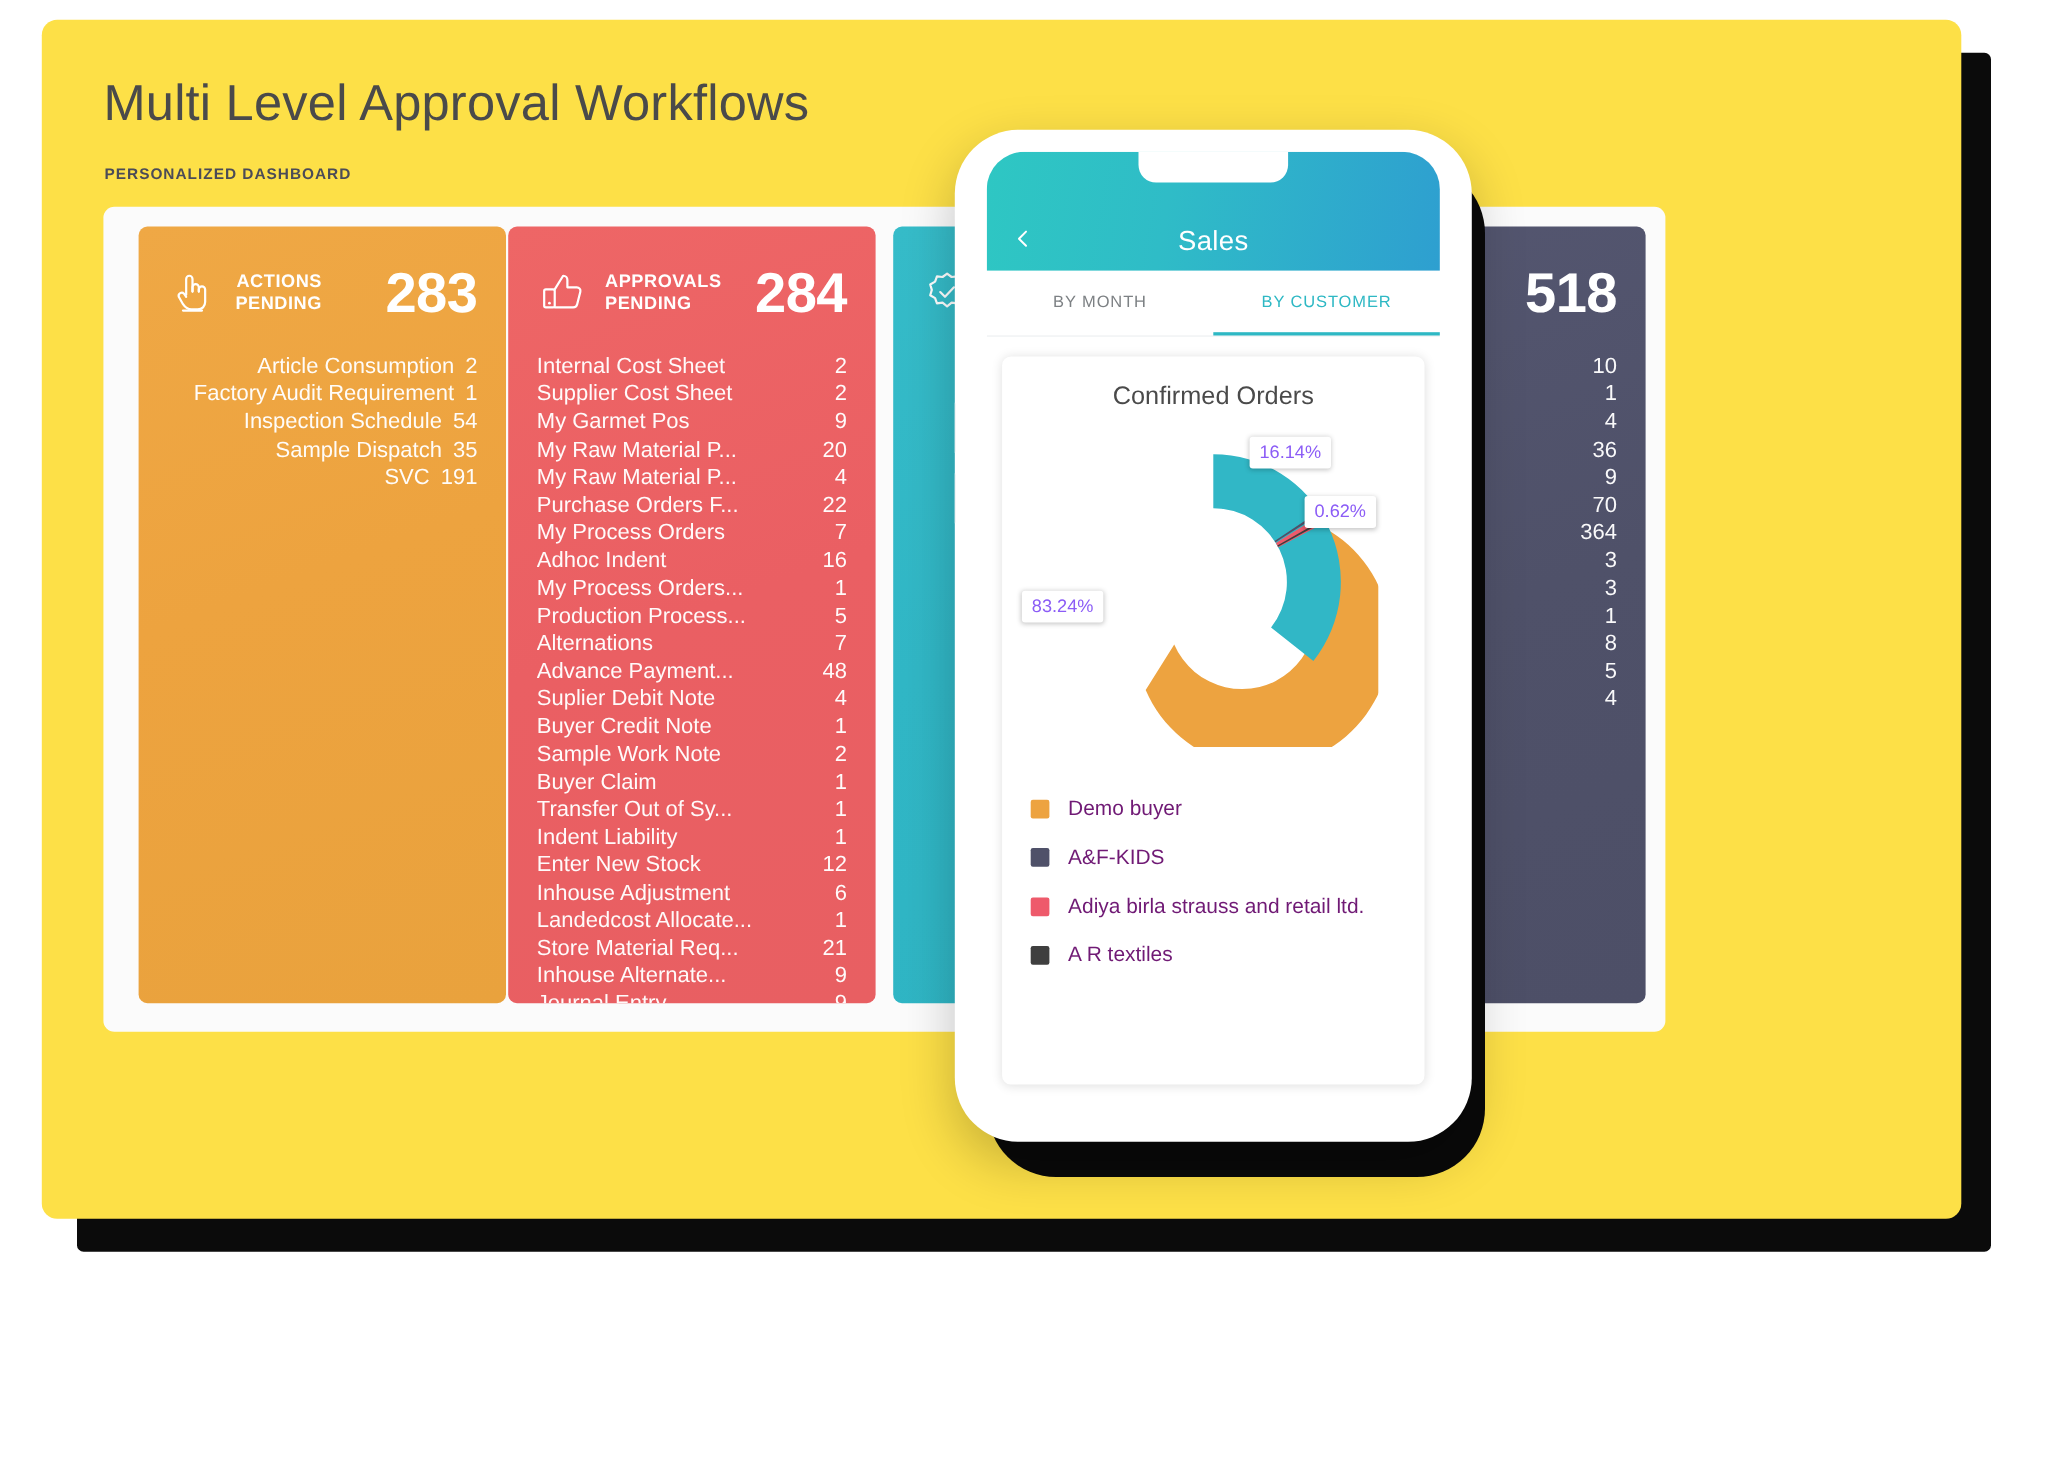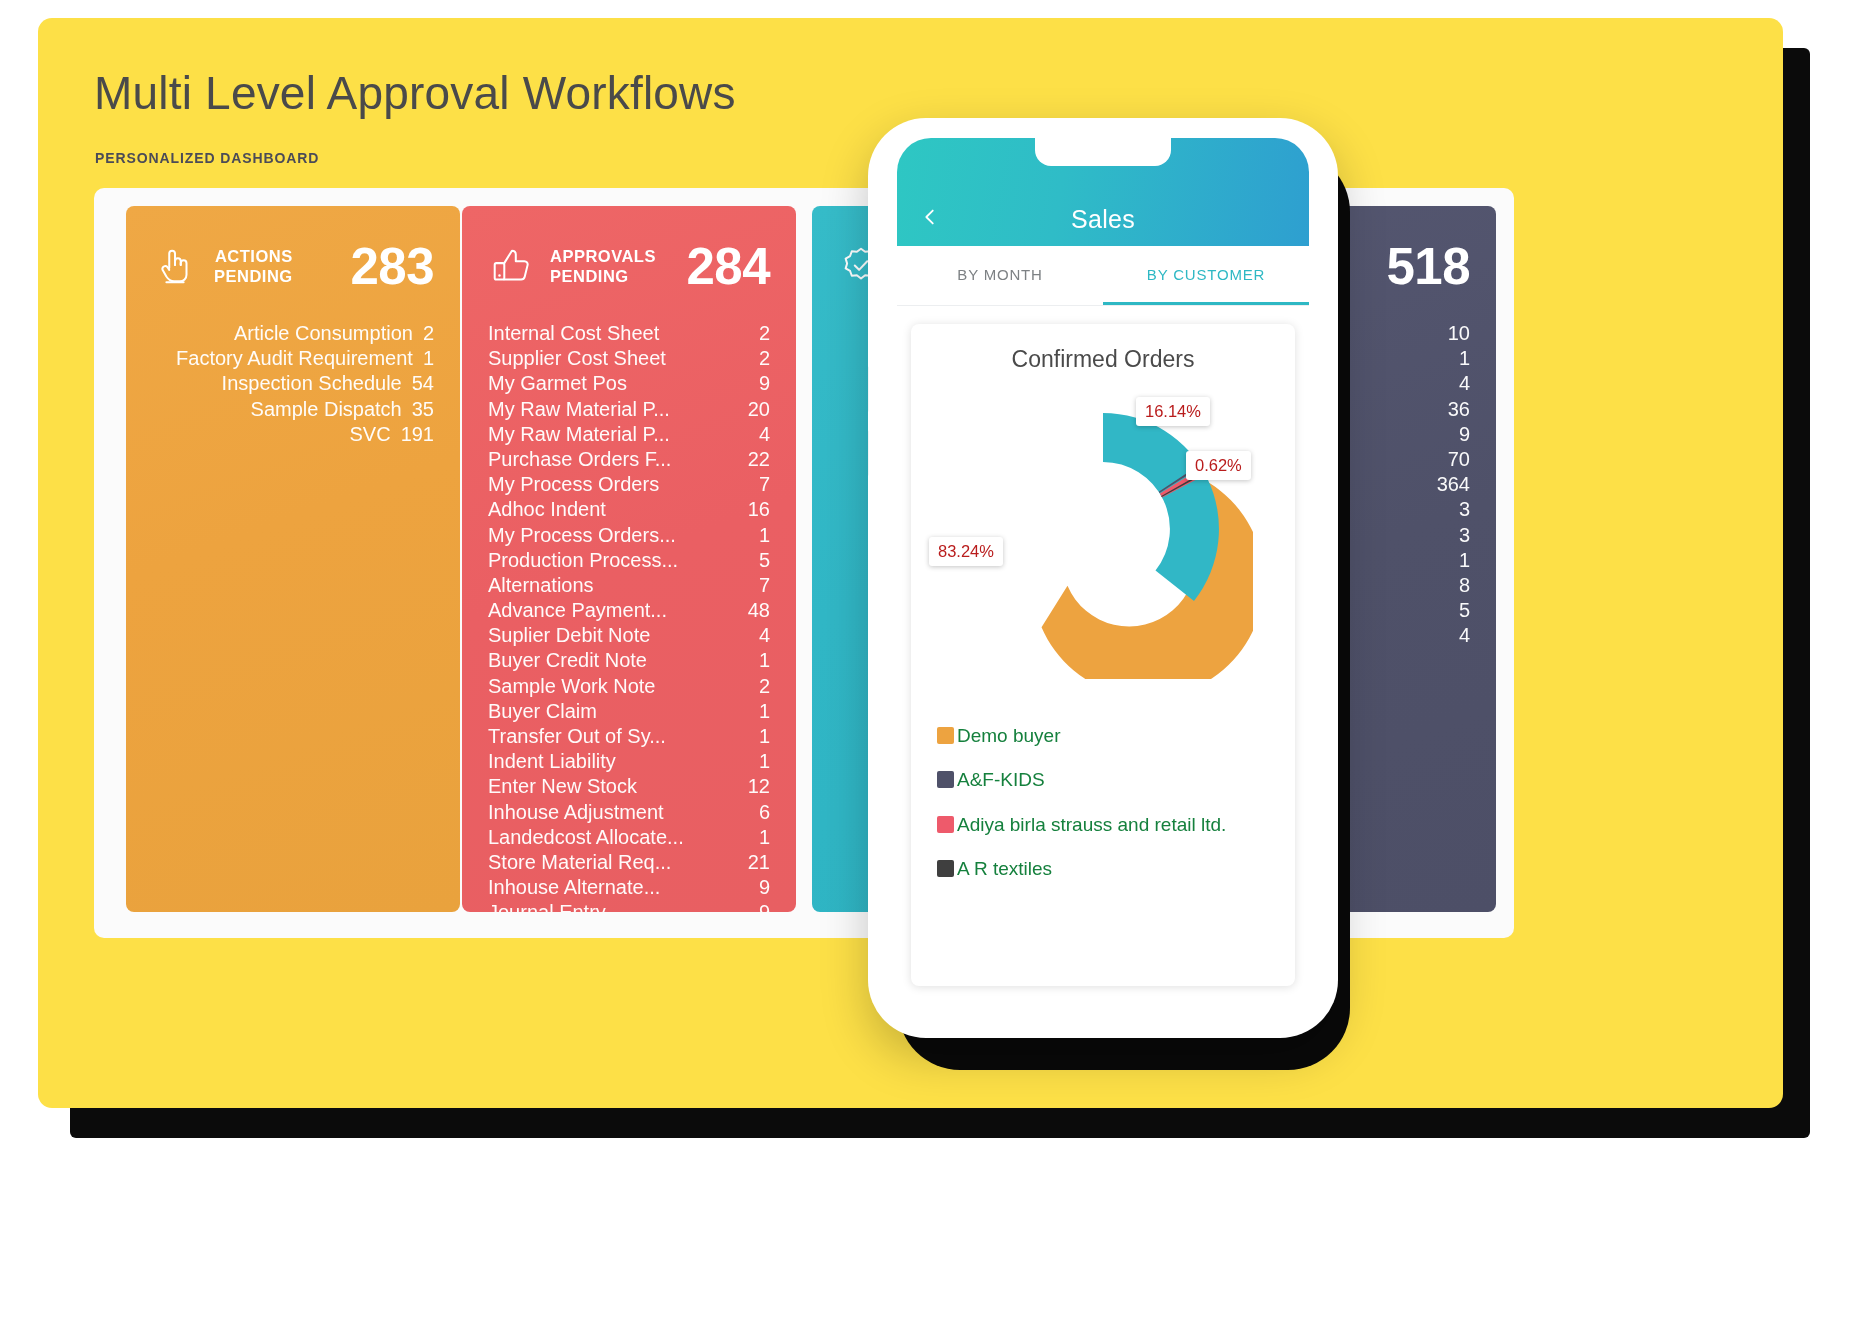--- a/index.html
+++ b/index.html
@@ -161,42 +161,42 @@
   .chart-title {
     text-align: center; font-size: 23px; font-weight: 400; color: #4a4a4a;
   }
 
   .donut-wrap { position: relative; width: 100%; height: 320px; margin-top: 6px; }
   .donut-wrap svg { position: absolute; left: 50%; top: 0; transform: translateX(-50%); }
 
   .pct {
     position: absolute;
     background: #ffffff;
-    color: #b91c1c;
+    color: #8b5cf6;
     font-size: 16.5px;
     padding: 5px 9px;
     border-radius: 3px;
     box-shadow: 0 1px 5px rgba(0,0,0,0.23);
     white-space: nowrap;
   }
   .pct-a { left: 18px;  top: 158px; }
   .pct-b { left: 225px; top: 18px; }
   .pct-c { left: 275px; top: 72px; }
 
   .legend { margin-top: 24px; padding: 0 26px; }
   .legend-row {
     display: flex; align-items: flex-start;
     margin-bottom: 19px;
   }
   .legend-swatch {
     width: 17px; height: 17px; border-radius: 2px;
     flex: 0 0 17px; margin-top: 4px;
   }
   .legend-label {
-    margin-left: 3px; font-size: 19px; color: #15803d;
+    margin-left: 17px; font-size: 19px; color: #701a75;
     line-height: 1.33; font-weight: 400;
   }
 
   
   .side-btn { position: absolute; background: #f2f3f4; border-radius: 3px; }
 </style>
 </head>
 <body>
 
 <div id="root">

